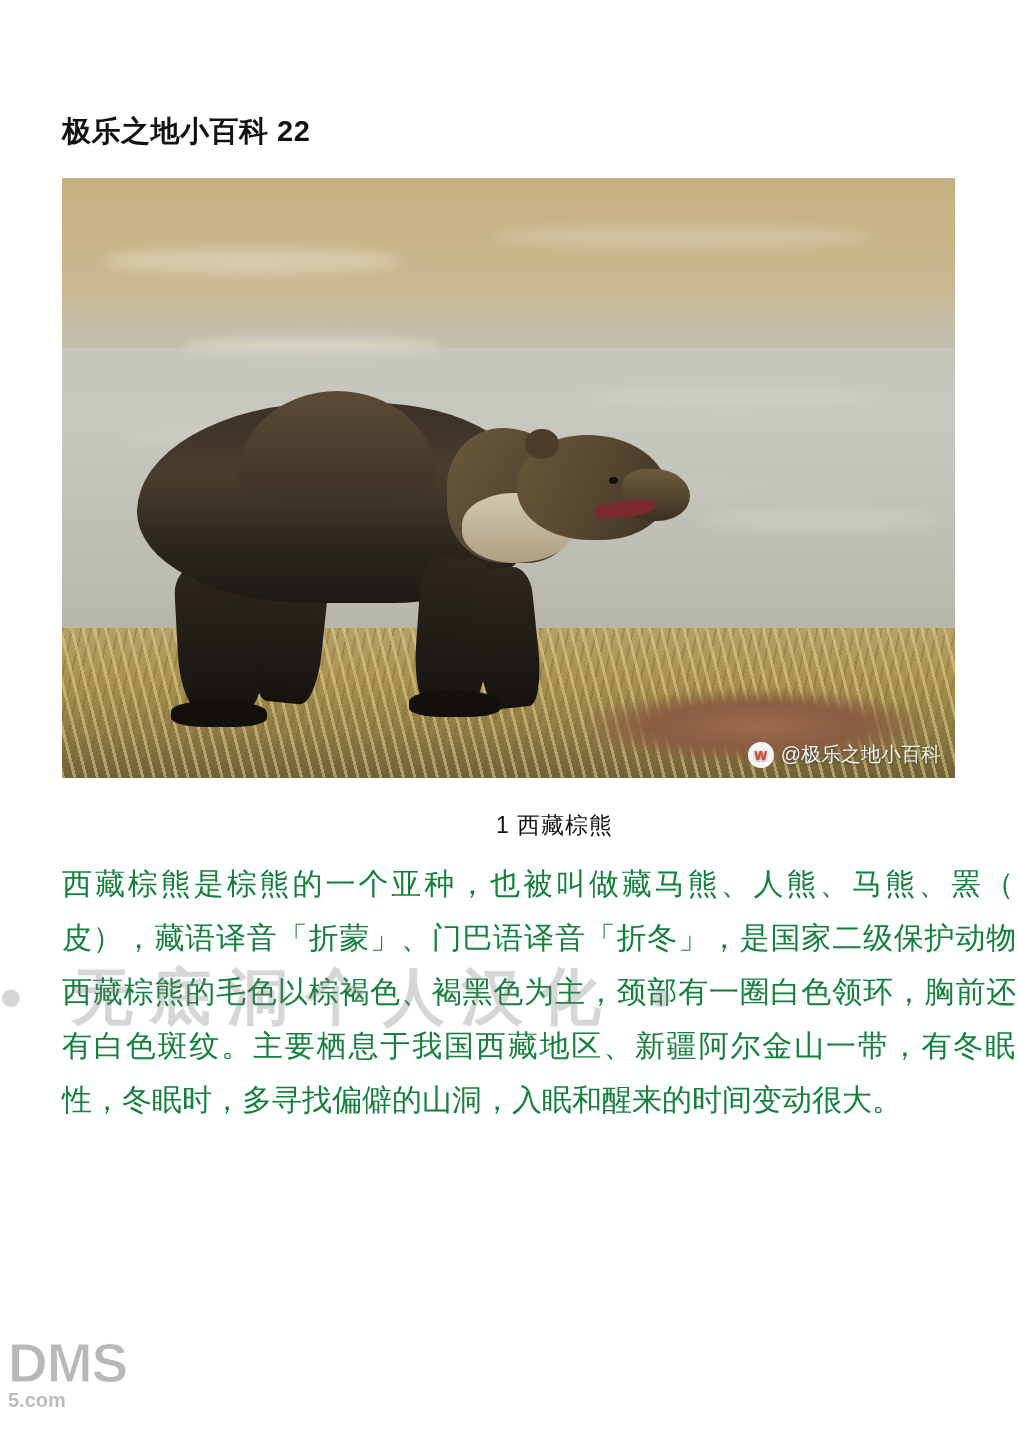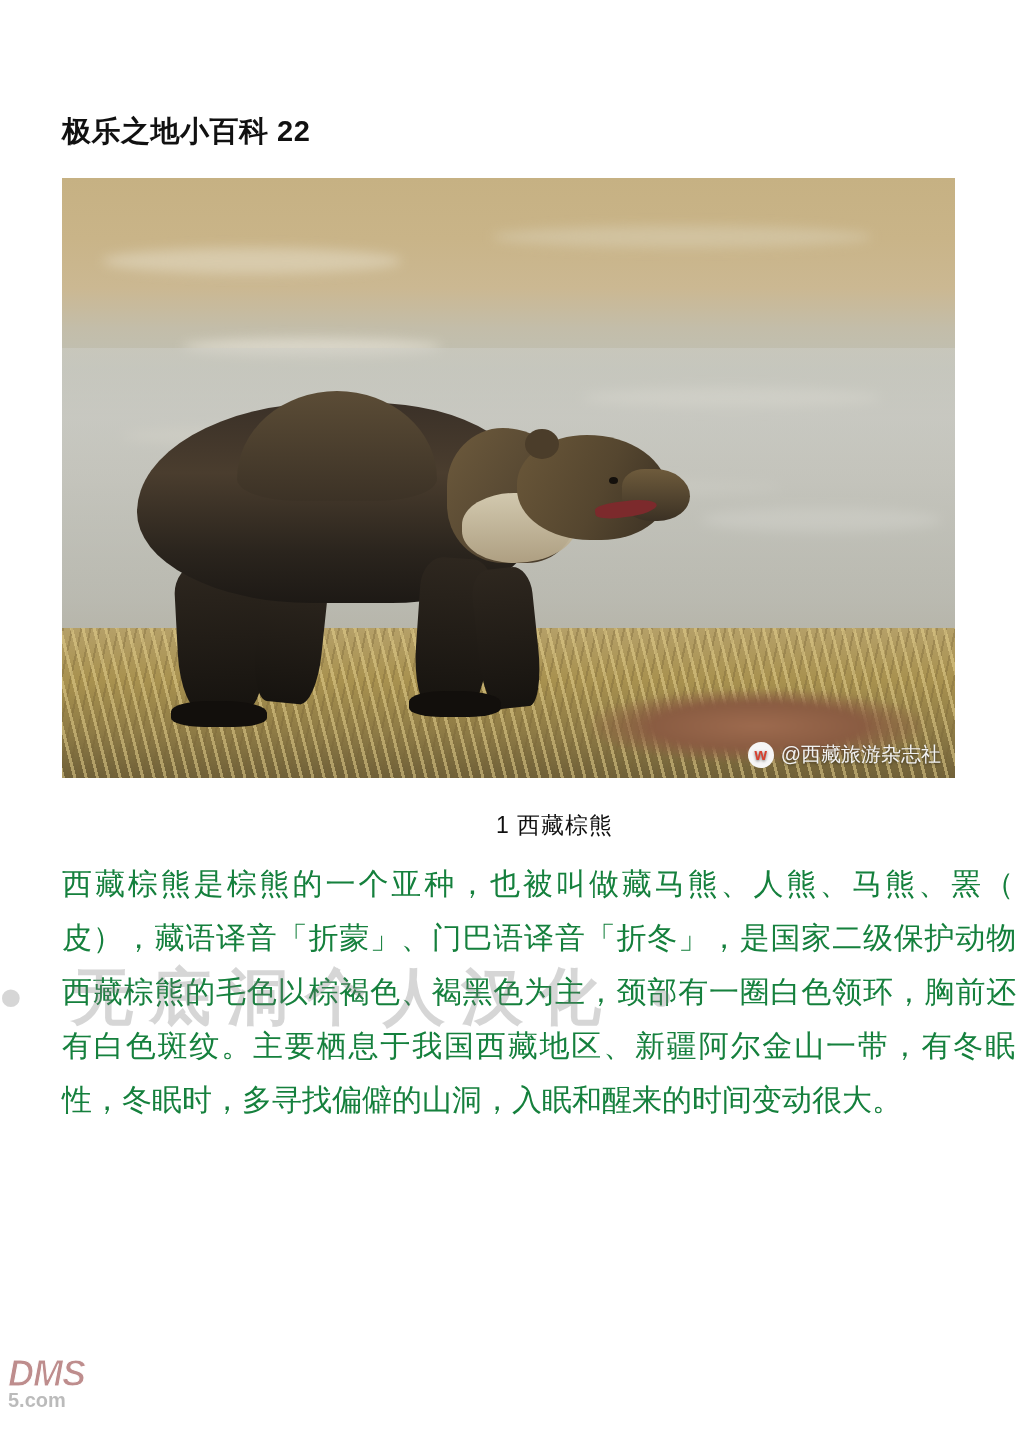--- a/index.html
+++ b/index.html
@@ -234,25 +234,24 @@
     white-space: nowrap;
   }
   .wm-corner {
     position: absolute;
     left: 8px;
     bottom: 28px;
     pointer-events: none;
     opacity: 0.5;
   }
   .wm-corner .big {
-    font-size: 36px;
+    font-size: 55px;
     font-weight: bold;
-    color: #7f1d1d;
+    color: #737373;
     letter-spacing: -1px;
-    font-style: italic;
     -webkit-text-stroke: 1px #ffffff;
   }
   .wm-corner .small {
     font-size: 20px;
     font-weight: bold;
     color: #7a7a7a;
     margin-top: -6px;
   }
 </style>
 </head>
@@ -291,21 +290,21 @@
           <div class="bear-head"></div>
           <div class="bear-ear"></div>
           <div class="bear-snout"></div>
           <div class="bear-mouth"></div>
           <div class="bear-eye"></div>
         </div>
       </div>
 
       <div class="watermark-weibo">
         <span class="weibo-eye">w</span>
-        <span>@西藏旅游杂志社</span>
+        <span>@极乐之地小百科</span>
       </div>
     </div>
 
     <div class="figure-caption">1 西藏棕熊</div>
 
     <div class="body-text">西藏棕熊是棕熊的一个亚种，也被叫做藏马熊、人熊、马熊、罴（音皮），藏语译音「折蒙」、门巴语译音「折冬」，是国家二级保护动物。西藏棕熊的毛色以棕褐色、褐黑色为主，颈部有一圈白色领环，胸前还会有白色斑纹。主要栖息于我国西藏地区、新疆阿尔金山一带，有冬眠习性，冬眠时，多寻找偏僻的山洞，入眠和醒来的时间变动很大。</div>
   </div>
 
   <div class="wm-center">• 无底洞个人汉化 •</div>
 

